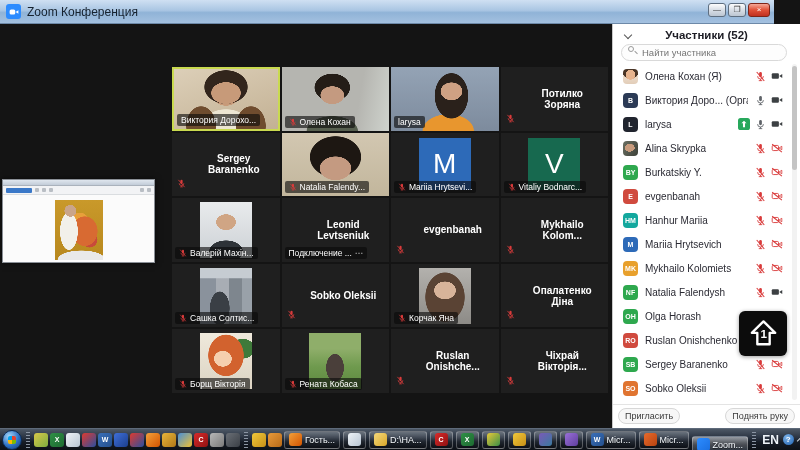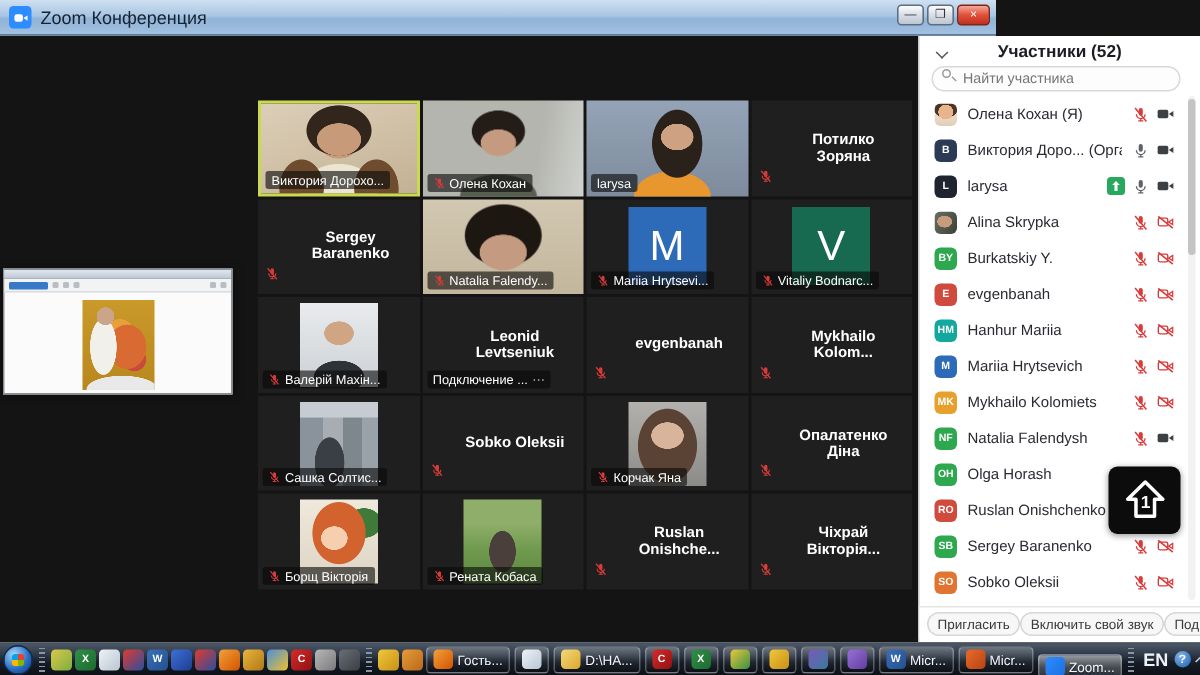--- a/index.html
+++ b/index.html
@@ -1,21 +1,21 @@
 <!DOCTYPE html>
 <html><head>
 <meta charset="utf-8">
 <style>
   * { margin:0; padding:0; box-sizing:border-box; }
   html,body { width:800px; height:450px; overflow:hidden; background:#000;
     font-family:"Liberation Sans", sans-serif; }
   .screen { position:relative; width:800px; height:450px; background:#141414; }
 
   
-  .titlebar { position:absolute; left:0; top:0; width:664px; height:24px;
+  .titlebar { position:absolute; left:0; top:0; width:774px; height:24px;
     background:linear-gradient(#cfe0f2, #aac6e3 45%, #90b3d7 55%, #a4c1e0);
     border-bottom:1px solid #6d89a8; display:flex; align-items:center; padding:0 6px; }
   .app-icon { width:15px; height:15px; border-radius:3px; background:#2d8cff;
     display:flex; align-items:center; justify-content:center; margin-right:6px; flex:0 0 auto; }
   .title-text { font-size:12px; color:#16222f; }
   .win-controls { position:absolute; right:4px; top:3px; display:flex; gap:2px; }
   .win-btn { width:18px; height:14px; border:1px solid #5e6e80; border-radius:3px;
     background:linear-gradient(#fdfdfd,#d8dee6 50%,#bcc6d2); font-size:8px; line-height:12px;
     text-align:center; color:#333; }
   .win-btn.close { width:22px; background:linear-gradient(#f5a898,#e05038 50%,#c03020);
@@ -682,21 +682,20 @@
     <div class="pscroll"></div>
     <div class="pthumb"></div>
     <div class="overlay-box">
       <svg viewBox="0 0 24 24" width="33" height="33">
         <path d="M12 3.2 20.5 11.5 h-4 v8.3 h-9 v-8.3 h-4 z" fill="none" stroke="#fff" stroke-width="1.7" stroke-linejoin="round"></path>
         <text x="12.2" y="15.6" font-size="8.5" font-weight="bold" fill="#fff" text-anchor="middle" font-family="Liberation Sans, sans-serif">1</text>
       </svg>
     </div>
     <div class="panel-foot">
       <button class="foot-btn">Пригласить</button>
-      <button class="foot-btn">Включить свой звук</button>
       <button class="foot-btn">Поднять руку</button>
     </div>
   </div>
 
   <div class="taskbar">
     <div class="orb">
         <div class="flag"></div>
       </div>
     <div class="drag"></div>
     <div class="ql" style="background:linear-gradient(135deg,#d8c84a,#7fae3f)"></div>

